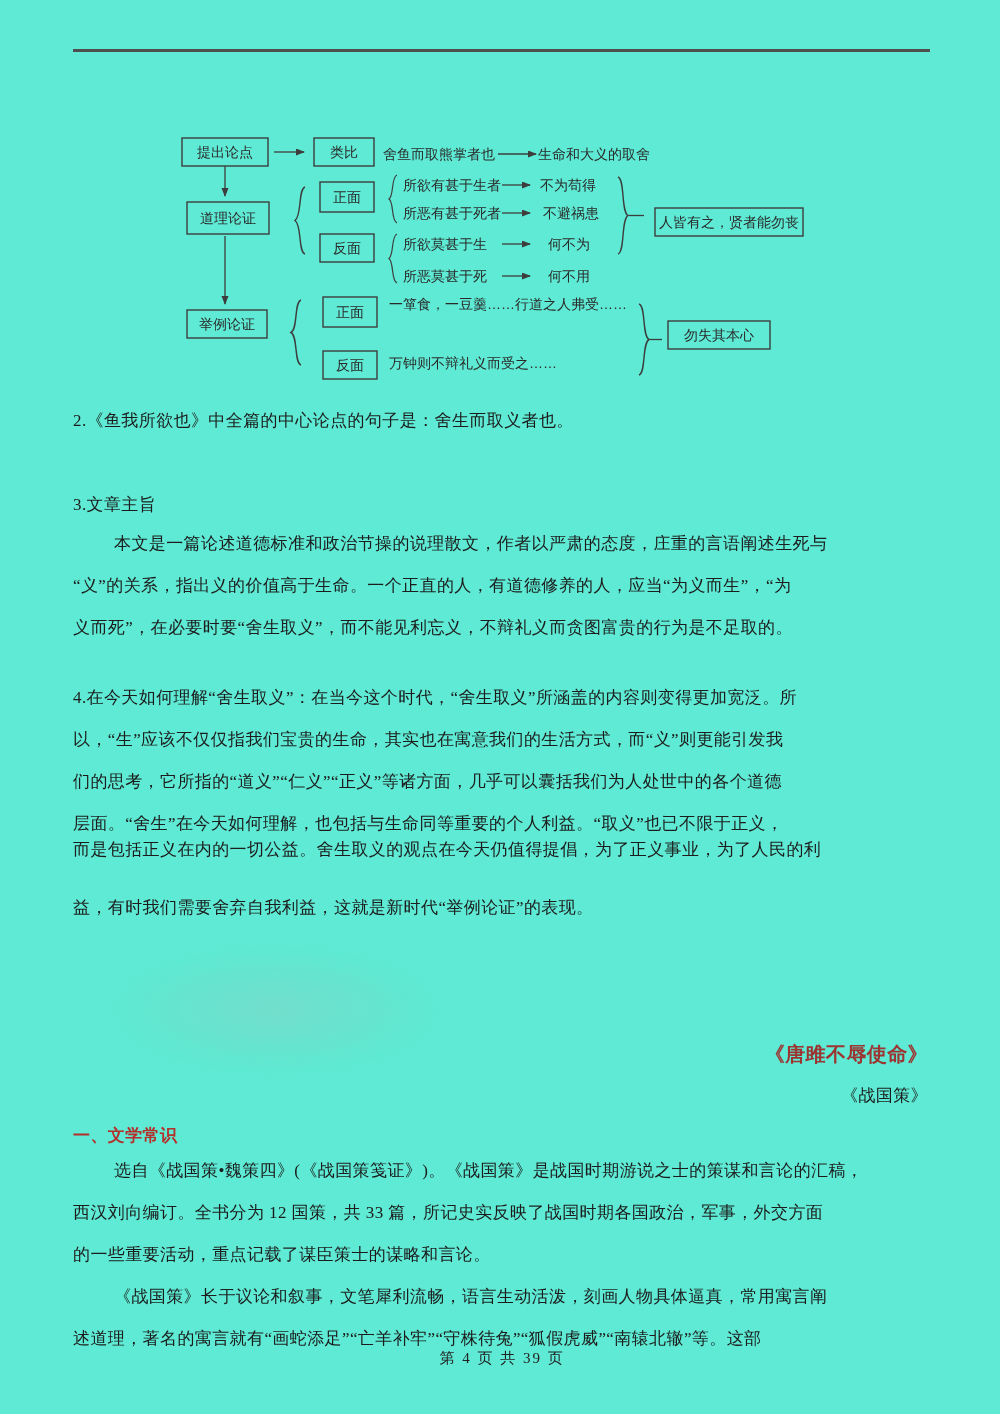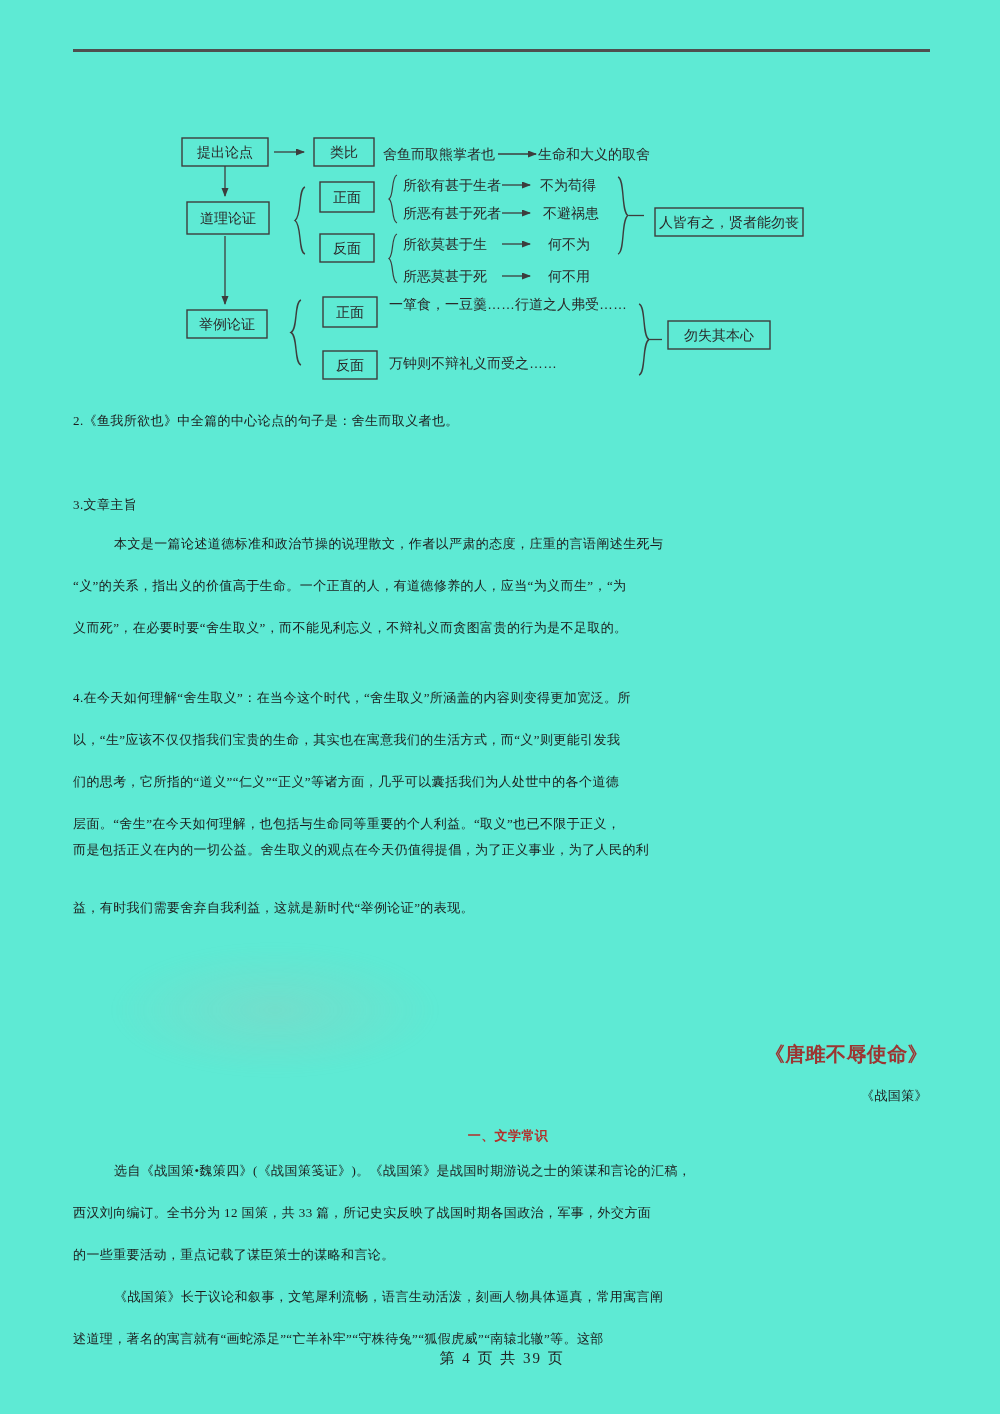--- a/index.html
+++ b/index.html
@@ -24,31 +24,31 @@
   }
   .diagram {
     position:absolute; left:72px; top:128px; width:880px; height:270px;
   }
   .diagram svg text {
     font-family:"Liberation Sans","DejaVu Sans",sans-serif;
     fill:#2a2a2a; font-size:14px;
   }
   .line {
     position:absolute; left:73px; width:870px;
-    font-size:13px; line-height:22px;
+    font-size:17px; line-height:22px;
     letter-spacing:0.4px; white-space:nowrap;
     color:#1c1c1c;
   }
   .indent { padding-left:41px; }
   .centered { left:70px; width:858px; text-align:right; white-space:nowrap; }
   .doc-title {
     color:var(--title-red,#9c3532); font-weight:bold; font-size:20px;
   }
   .section-heading {
-    color:var(--heading-red,#b3302c); font-weight:bold;text-align:center;
+    color:var(--heading-red,#b3302c); font-weight:bold;
   }
   .footer-line {
     position:absolute; left:73px; top:1349px; width:858px;
     text-align:center; font-size:15px; letter-spacing:2px; color:#222;
   }
 </style>
 </head>
 <body>
 
 <div class="page">

